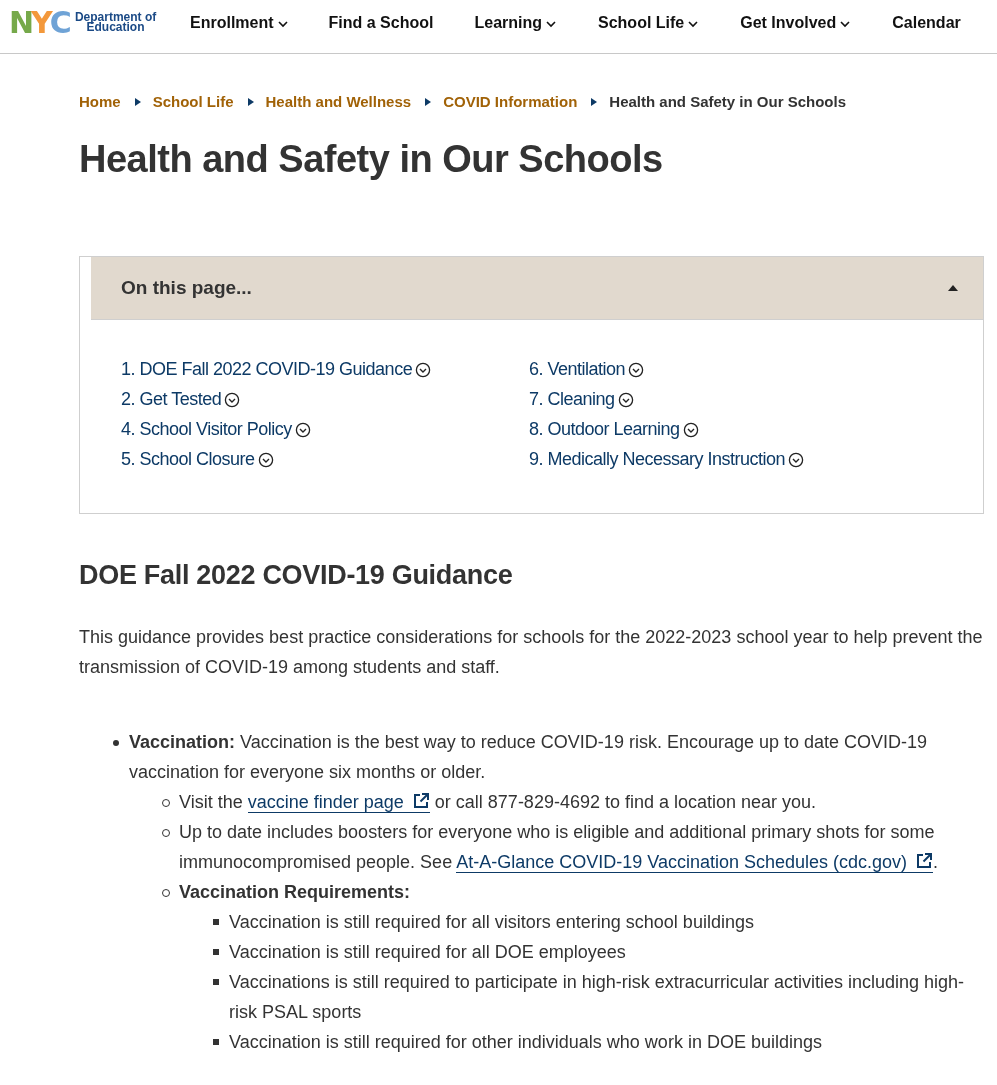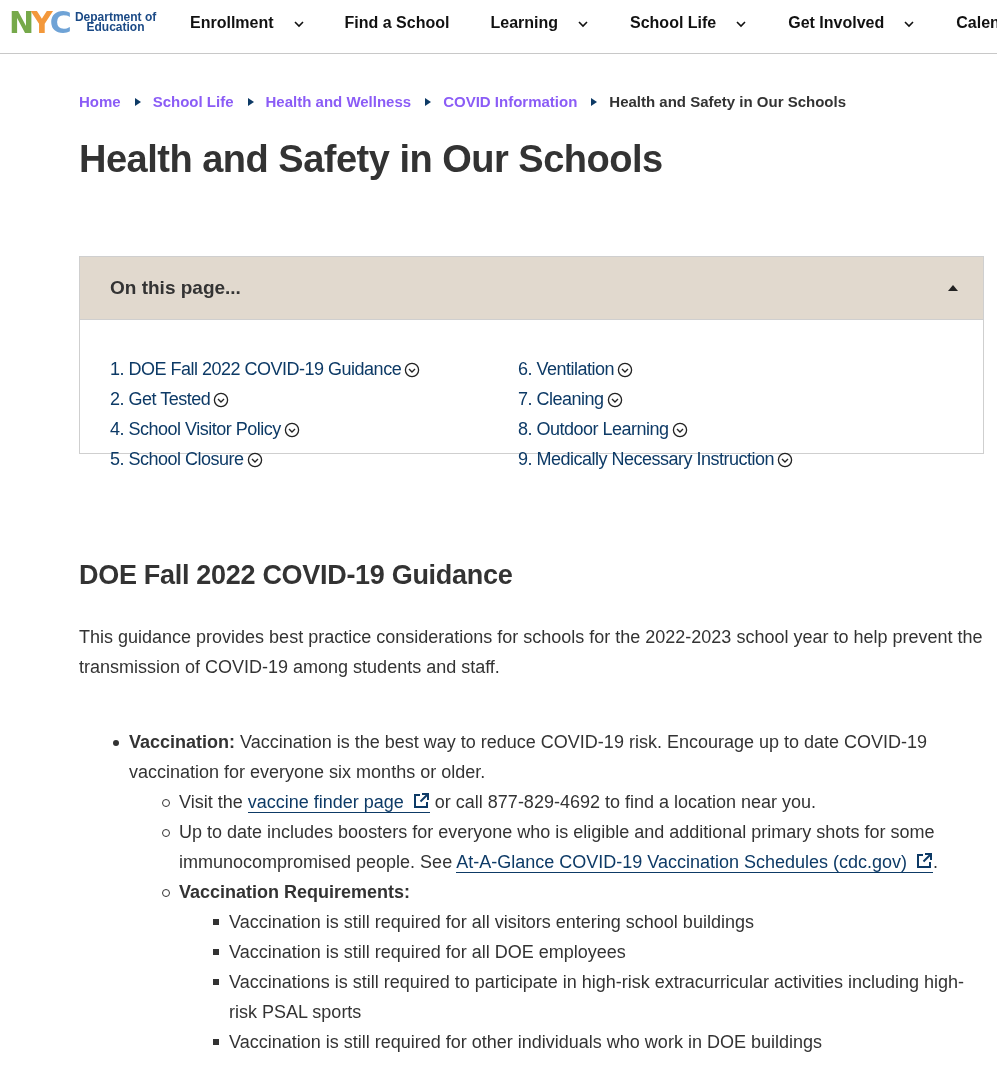--- a/index.html
+++ b/index.html
@@ -9,33 +9,33 @@
   
   .topbar { position: absolute; left: 0; top: 0; width: 997px; height: 54px; border-bottom: 1px solid #c8c8c8; background: #fff; }
   .logo { position: absolute; left: 9px; top: 8px; height: 30px; display: flex; align-items: center; }
   .logo-nyc { display: flex; align-items: center; height: 26px; }
   .logo-letter { font-family: "DejaVu Sans", sans-serif; font-weight: 900; font-size: 30px; line-height: 26px; letter-spacing: -3px; }
   .logo-n { color: #76a94a; }
   .logo-y { color: #f3983b; }
   .logo-c { color: #6fa3d6; }
   .logo-text { margin-left: 6px; font-size: 12px; line-height: 10px; font-weight: bold; color: #1b4a86; margin-top: -3px; text-align: center; }
   .nav { position: absolute; top: 0; left: 190px; height: 46px; display: flex; align-items: center; white-space: nowrap; }
-  .nav-item { font-size: 16px; font-weight: bold; color: #111; display: flex; align-items: center; cursor: pointer; gap: 16px; }
+  .nav-item { font-size: 16px; font-weight: bold; color: #111; display: flex; align-items: center; cursor: pointer; }
   .nav-item .chev { width: 12px; height: 12px; margin-left: 3px; margin-top: 2px; }
 
   
   .breadcrumb { position: absolute; left: 79px; top: 93px; display: flex; align-items: center; font-size: 15px; font-weight: bold; white-space: nowrap; }
-  .crumb-link { color: #8b5cf6; text-decoration: none; cursor: pointer; }
+  .crumb-link { color: #a16207; text-decoration: none; cursor: pointer; }
   .crumb-current { color: #333; }
   .crumb-sep { display: inline-block; width: 0; height: 0; border-top: 4px solid transparent; border-bottom: 4px solid transparent; border-left: 6px solid #0d3a66; margin: 0 12px 0 14px; }
 
   h1.page-title { position: absolute; left: 79px; top: 138px; font-size: 38px; font-weight: bold; color: #333; letter-spacing: -0.5px; white-space: nowrap; }
 
   
-  .otp { position: absolute; left: 79px; top: 256px; width: 905px; height: 198px; border: 1px solid #cfcfcf; background: #fff; }
+  .otp { position: absolute; left: 79px; top: 256px; width: 905px; height: 258px; border: 1px solid #cfcfcf; background: #fff; padding-left: 11px; }
   .otp-header { height: 63px; background: #e1d9ce; border-bottom: 1px solid #cfcfcf; display: flex; align-items: center; justify-content: space-between; padding: 0 25px 0 30px; cursor: pointer; }
   .otp-title { font-size: 19px; font-weight: bold; color: #333; }
   .caret-up { width: 0; height: 0; border-left: 5px solid transparent; border-right: 5px solid transparent; border-bottom: 6px solid #222; }
   .otp-cols { position: relative; }
   .otp-col { position: absolute; top: 34px; }
   .otp-col.left { left: 30px; }
   .otp-col.right { left: 438px; }
   .otp-item { display: flex; align-items: center; height: 30px; font-size: 18px; font-weight: normal; color: #0d3a66; letter-spacing: -0.5px; white-space: nowrap; cursor: pointer; }
   .otp-item .circ { width: 16px; height: 16px; margin-left: 3px; margin-top: 2px; }
 

